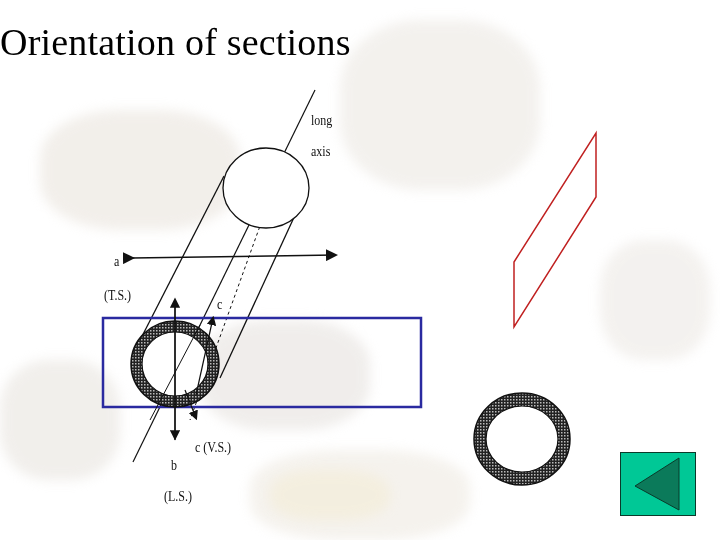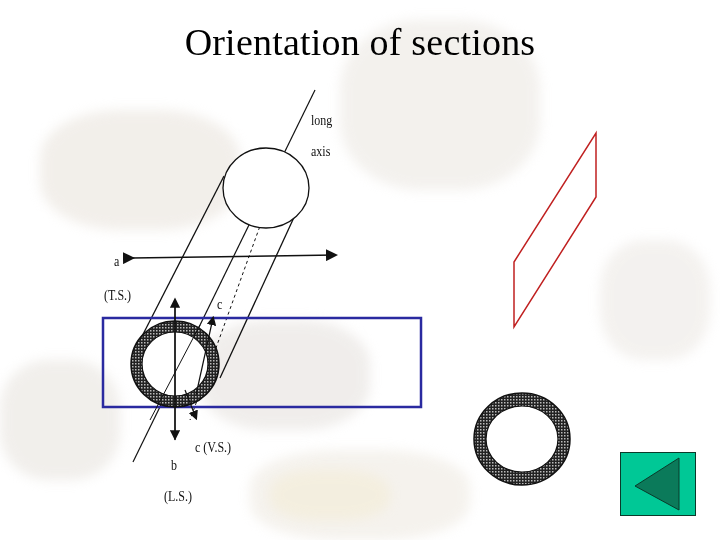--- a/index.html
+++ b/index.html
@@ -1,18 +1,18 @@
 <!DOCTYPE html>
 <html><head>
 <meta charset="utf-8">
 <style>
   html, body { margin:0; padding:0; }
   body { width:720px; height:540px; background:#ffffff; position:relative; overflow:hidden; font-family:"Liberation Serif", serif; }
   .bg-blob { position:absolute; border-radius:40%; filter:blur(6px); opacity:0.55; }
-  .title { position:absolute; left:0; top:20px; width:720px; text-align:center; font-size:38px; color:#000; letter-spacing:0.2px; }
+  .title { position:absolute; left:0; top:20px; width:720px; font-size:38px; color:#000; letter-spacing:0.2px; }
   svg.diagram { position:absolute; left:0; top:0; }
   .lbl { position:absolute; font-size:15px; color:#111; transform:scaleX(0.8); transform-origin:left top; }
   .nav-btn { position:absolute; left:620px; top:452px; width:76px; height:64px; background:#00c896; border:1.5px solid #0a3a2a; box-sizing:border-box; cursor:pointer; }
 </style>
 </head>
 <body>
 
 <div class="bg-blob" style="left:40px;top:110px;width:200px;height:120px;background:#e8e2da;"></div>
 <div class="bg-blob" style="left:340px;top:20px;width:200px;height:170px;background:#eae6e0;"></div>
 <div class="bg-blob" style="left:200px;top:320px;width:170px;height:110px;background:#e4e0dc;"></div>

